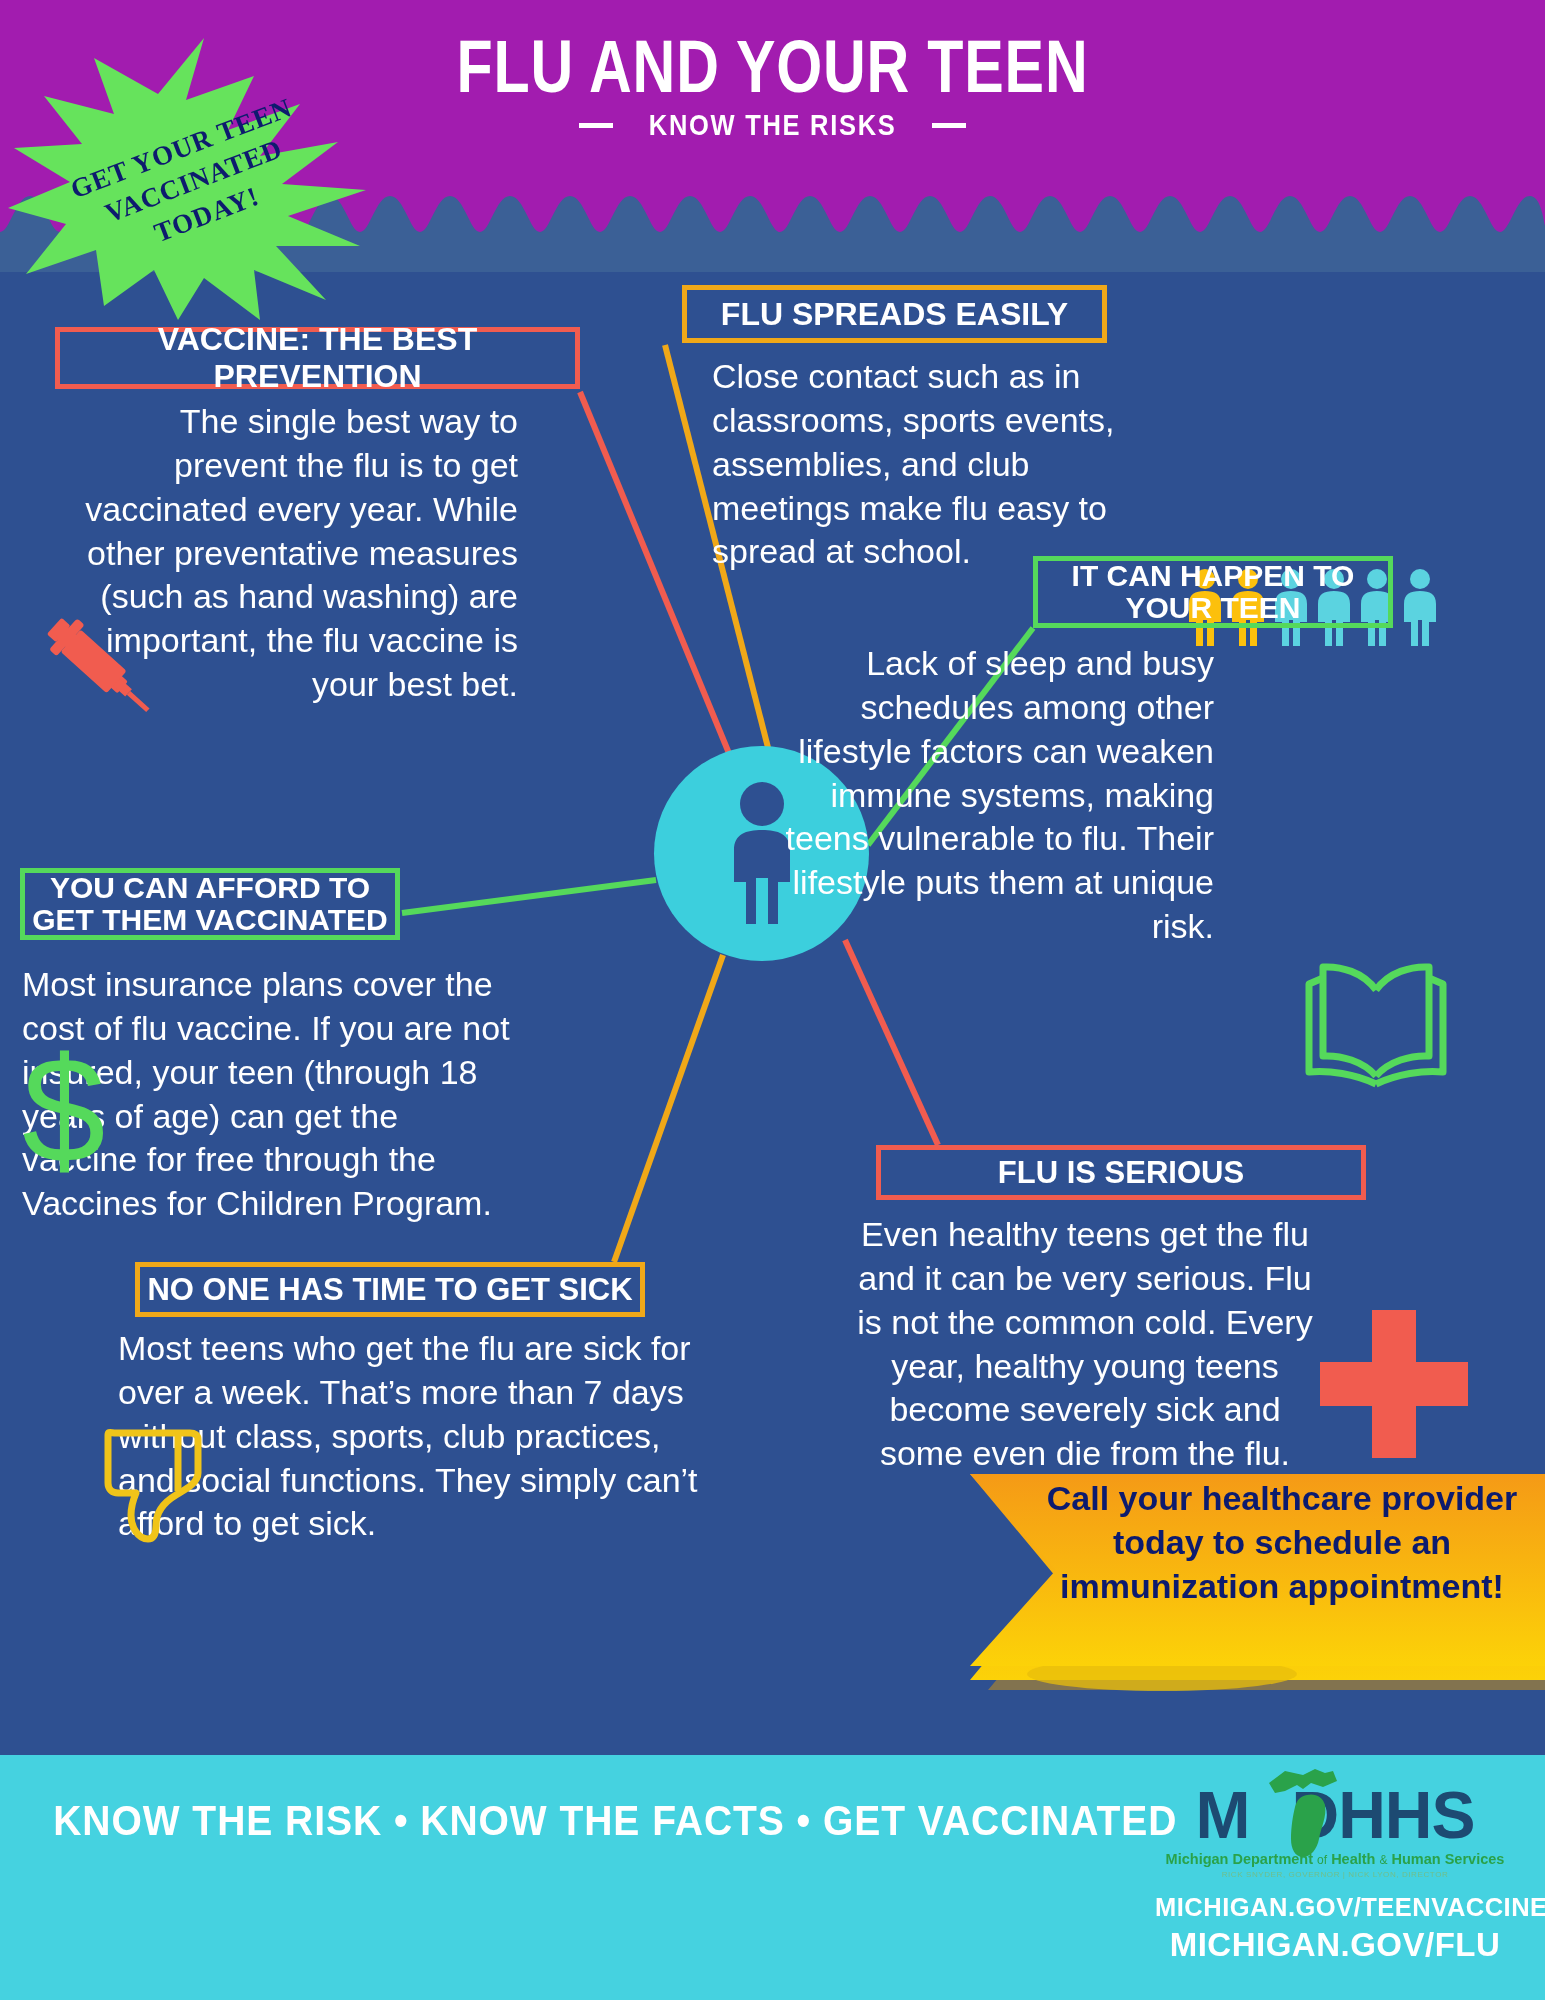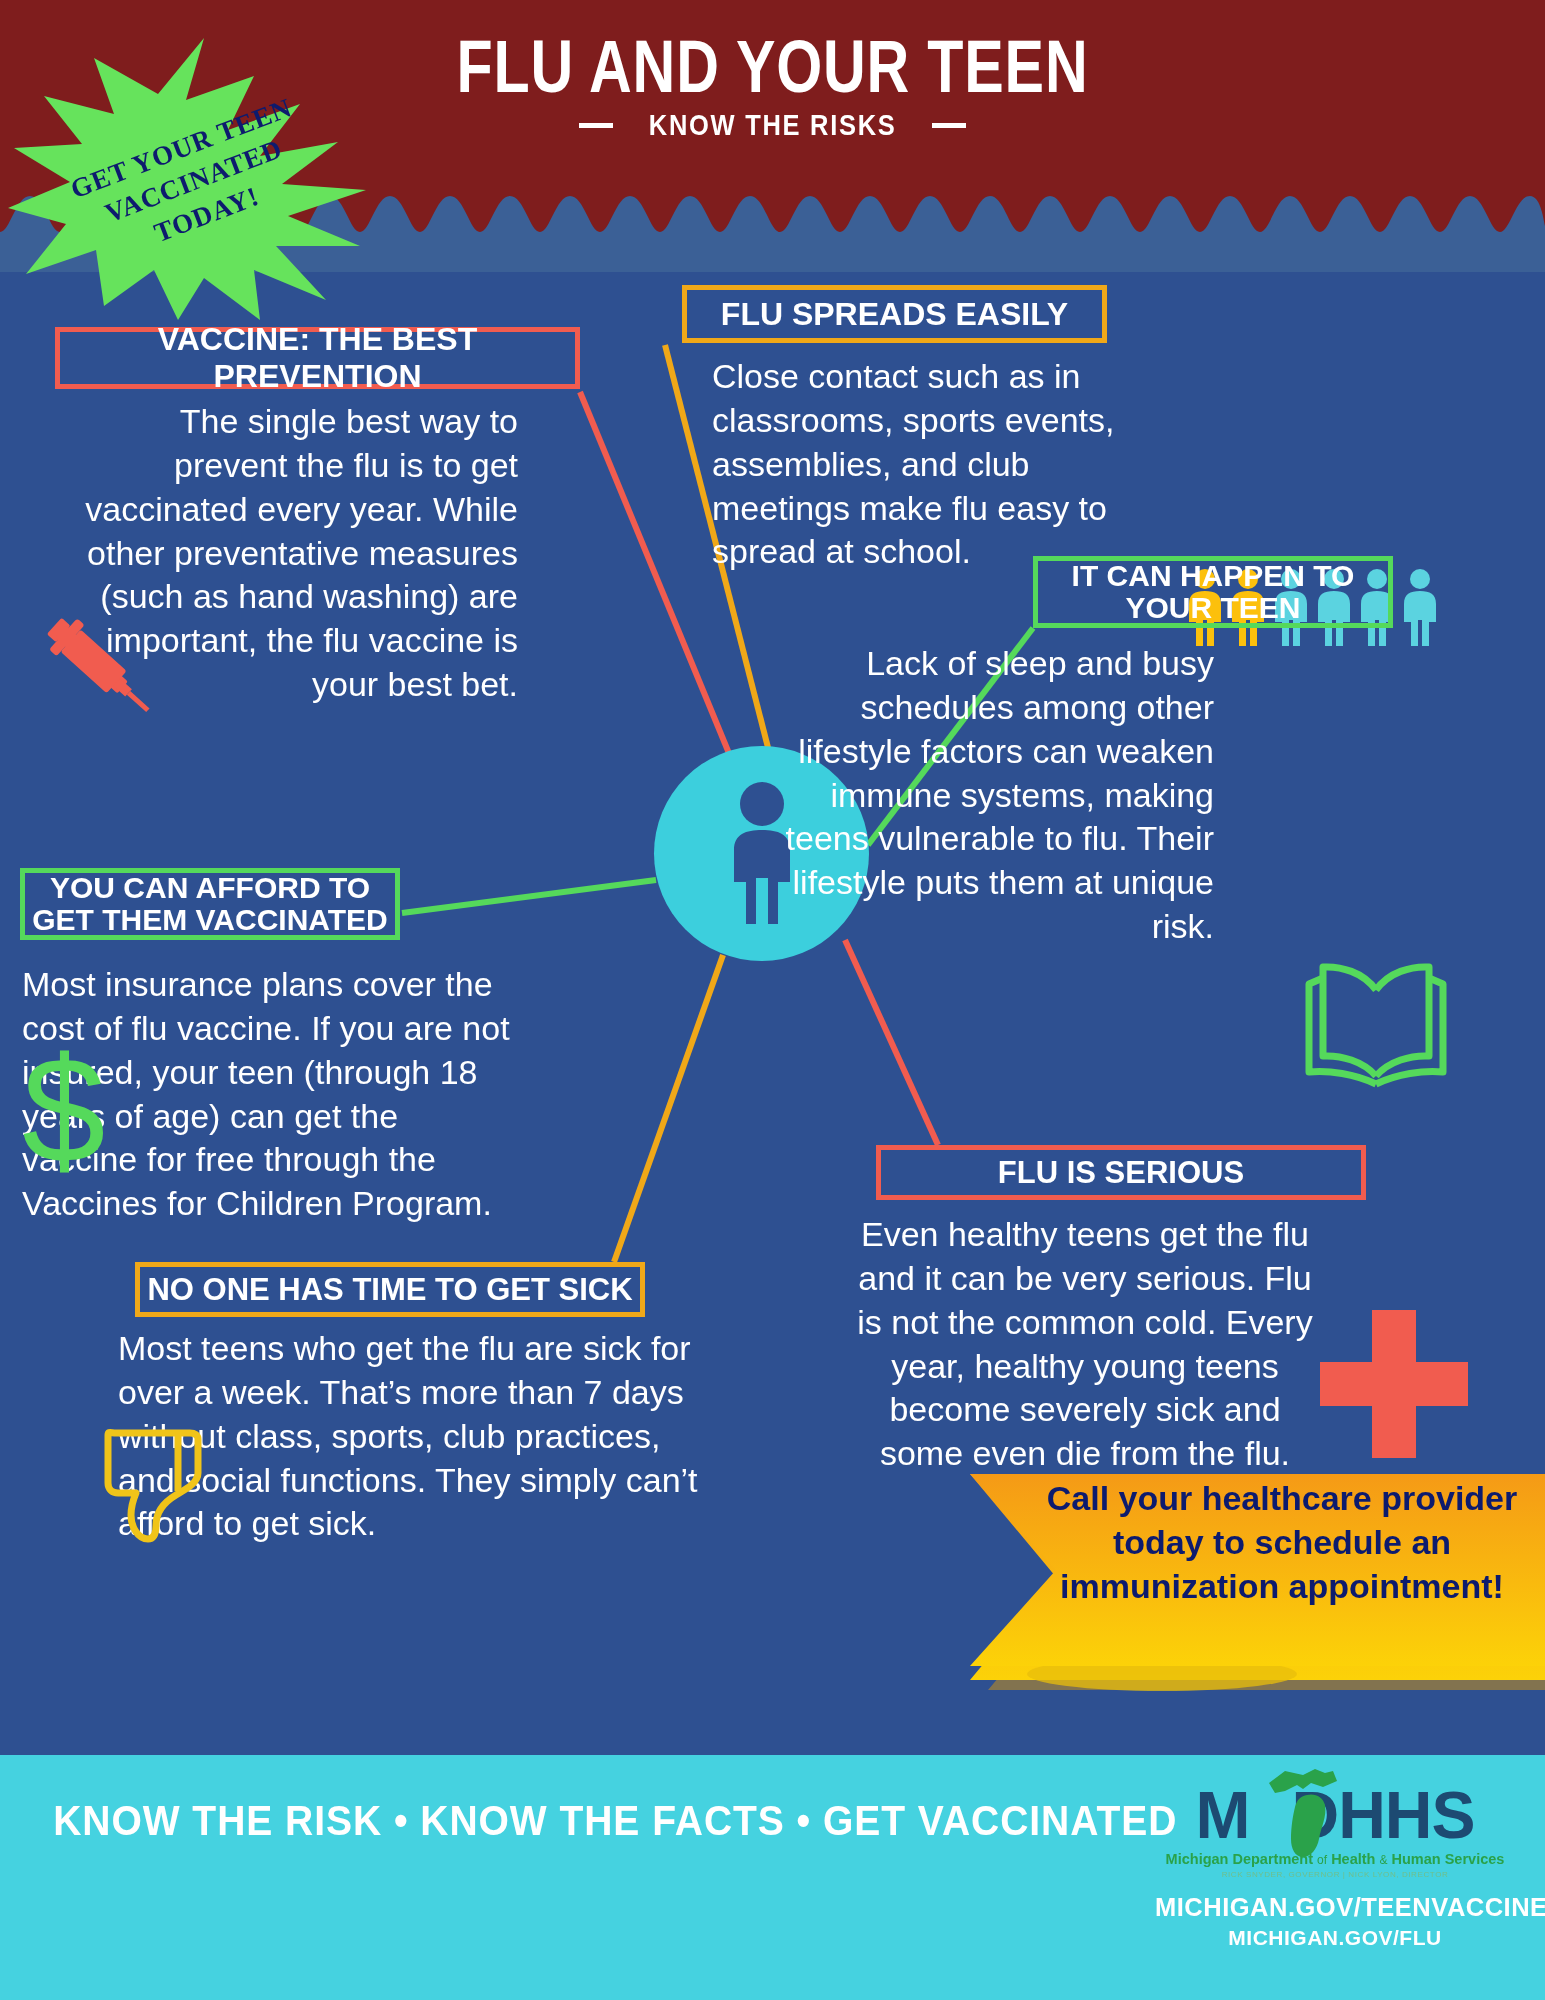--- a/index.html
+++ b/index.html
@@ -7,21 +7,21 @@
   body {
     font-family: "Liberation Sans", sans-serif;
     background: #2e5091;
     position: relative;
     overflow: hidden;
   }
 
   
   #header {
     position: absolute; left: 0; top: 0; width: 1545px; height: 272px;
-    background: #7f1d1d;
+    background: #a21caf;
     overflow: hidden;
   }
   #main-title {
     position: absolute; left: 0; top: 24px; width: 1545px;
     text-align: center;
     color: #ffffff;
     font-size: 74px;
     font-weight: bold;
     letter-spacing: 1px;
     transform: scaleX(0.80);
@@ -183,21 +183,21 @@
   #mdhhs-tagline .small { color:#2aa24a; font-size: 12px; font-weight: normal; }
   #mdhhs-sub2 {
     text-align: center; color: #6fbf8a; font-size: 8px; letter-spacing: 0.6px;
     margin-top: 3px;
   }
   .url {
     text-align: center; color: #ffffff; font-weight: bold;
     letter-spacing: 0.5px;
   }
   #url1 { font-size: 25.5px; margin-top: 14px; }
-  #url2 { font-size: 21px; margin-top: 4px; }
+  #url2 { font-size: 33px; margin-top: 4px; }
 </style>
 </head>
 <body>
 
 <div id="header">
   <div id="main-title">FLU AND YOUR TEEN</div>
   <div id="subtitle-wrap">
     <span class="sub-dash"></span>
     <span id="subtitle">KNOW THE RISKS</span>
     <span class="sub-dash"></span>

